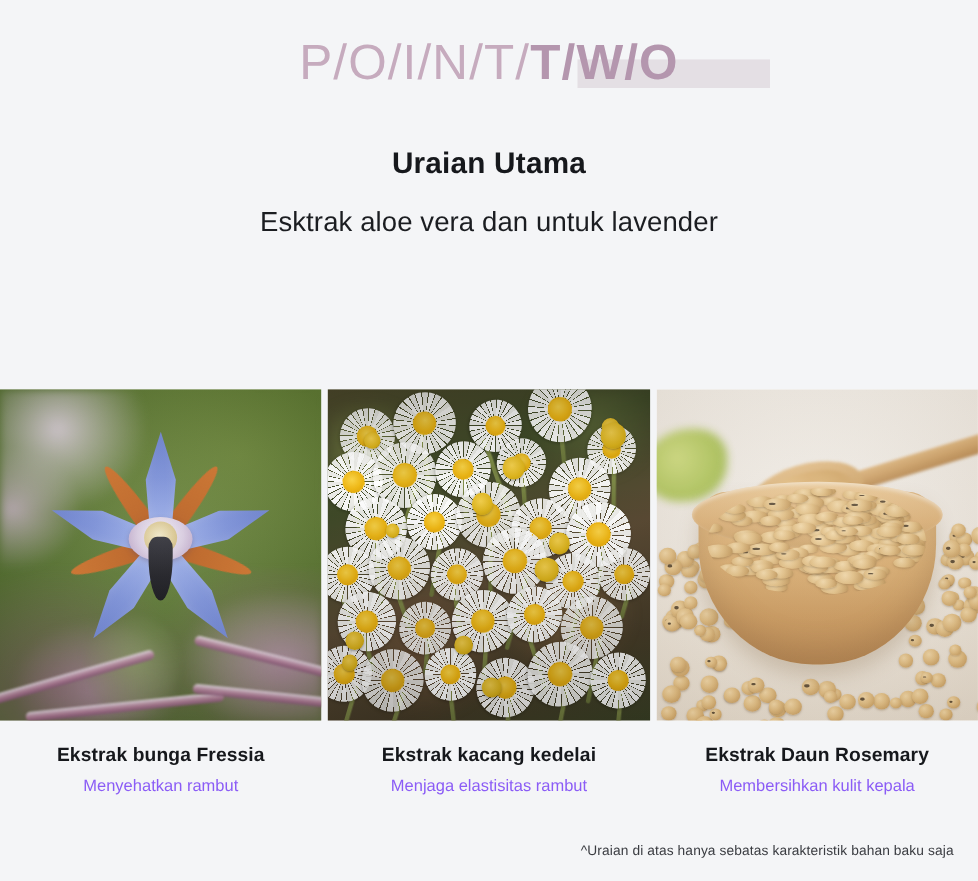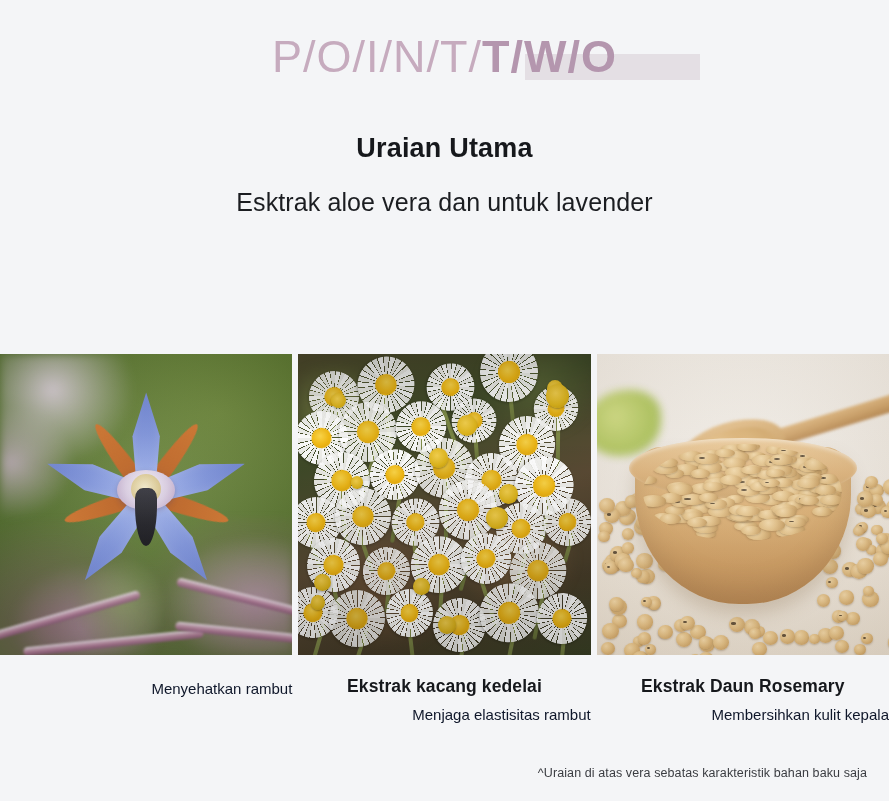--- a/index.html
+++ b/index.html
@@ -193,22 +193,22 @@
   .captions {
     position: absolute; top: 673px; left: 0; width: 889px;
     display: flex; gap: 6px;
   }
   .cap { flex: 1 1 0; text-align: center; }
   .cap-title {
     font-size: 17.5px; font-weight: 700; color: #16181c;
     letter-spacing: .1px; line-height: 26px;
   }
   .cap-sub {
-    font-size: 15px; font-weight: 400; color: #0f172a;
-    line-height: 26px; margin-top: 3px; text-align: right;
+    font-size: 15px; font-weight: 400; color: #8b5cf6;
+    line-height: 26px; margin-top: 3px;
   }
 
   .footnote {
     position: absolute; top: 766px; right: 22px;
     font-size: 12.5px; color: #3a3c41; font-weight: 400;
     letter-spacing: .1px;
   }
 </style>
 </head>
 <body>
@@ -609,27 +609,28 @@
           <div class="bean" style="width: 10.0913%; height: 9.28402%; left: 49.2138%; top: 22.0183%;"></div>
           <div class="bean" style="width: 12.8854%; height: 11.8546%; left: 58.2179%; top: 77.8988%;"></div>
         </div>
       <div class="shade"></div>
     </div>
 
   </div>
 
   <div class="captions">
     <div class="cap">
+      <div class="cap-title">Ekstrak bunga Fressia</div>
       <div class="cap-sub">Menyehatkan rambut</div>
     </div>
     <div class="cap">
       <div class="cap-title">Ekstrak kacang kedelai</div>
       <div class="cap-sub">Menjaga elastisitas rambut</div>
     </div>
     <div class="cap">
       <div class="cap-title">Ekstrak Daun Rosemary</div>
       <div class="cap-sub">Membersihkan kulit kepala</div>
     </div>
   </div>
 
-  <div class="footnote">^Uraian di atas vera sebatas karakteristik bahan baku saja</div>
+  <div class="footnote">^Uraian di atas hanya sebatas karakteristik bahan baku saja</div>
 
 </div>
 
 </body></html>

